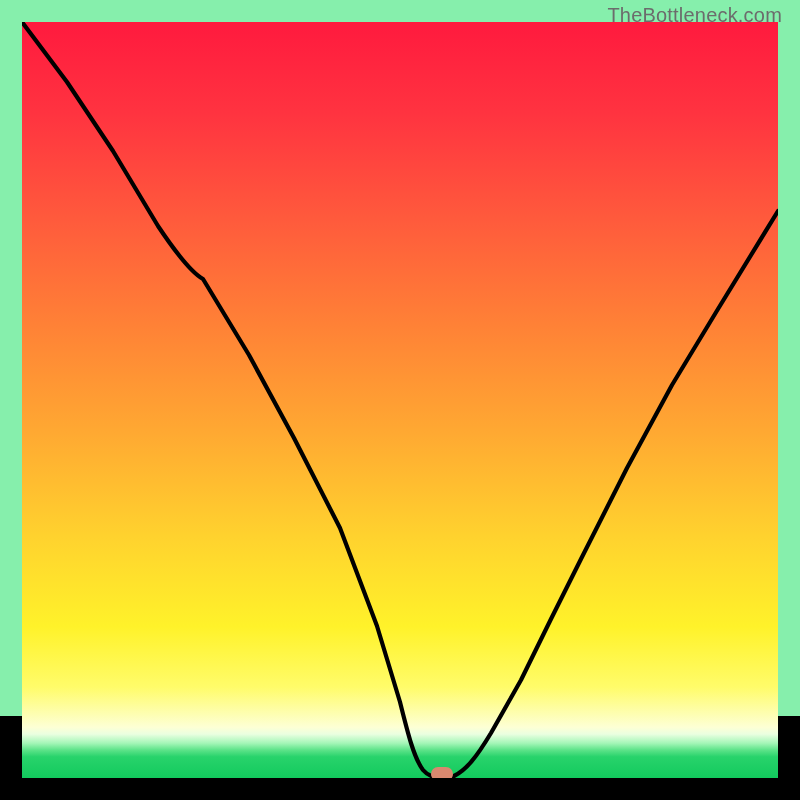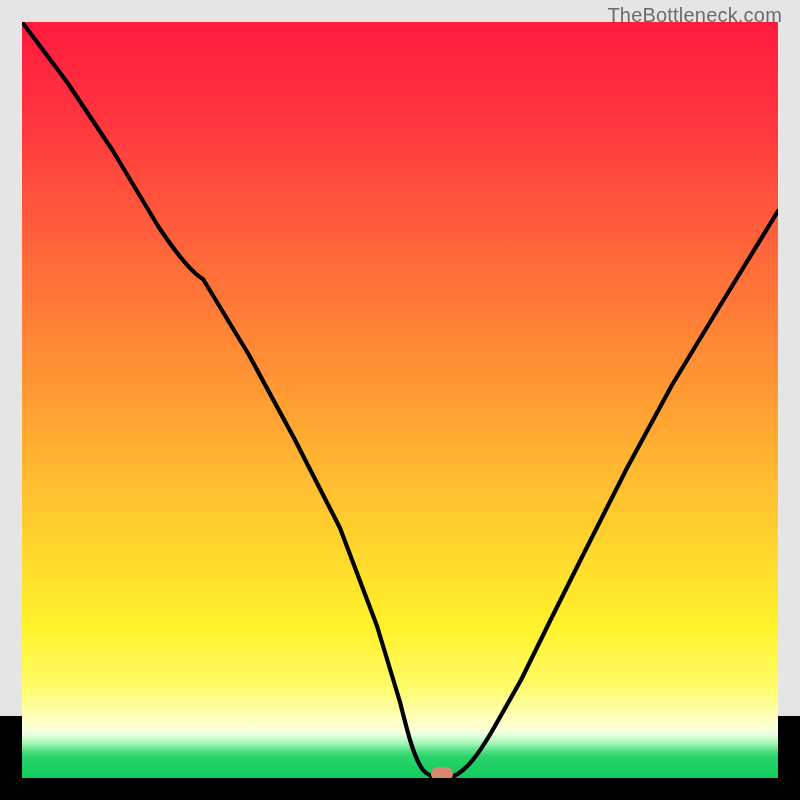--- a/index.html
+++ b/index.html
@@ -8,21 +8,21 @@
     width: 800px;
     height: 800px;
     background: #000;
     overflow: hidden;
     font-family: Arial, Helvetica, sans-serif;
   }
   .frame {
     position: relative;
     width: 800px;
     height: 716px;
-    background: #e5e5e5;
+    background: #86efac;
   }
   .watermark {
     position: absolute;
     top: 4px;
     right: 18px;
     color: #6c6c6c;
     font-size: 20px;
     letter-spacing: 0.2px;
     z-index: 50;
   }

